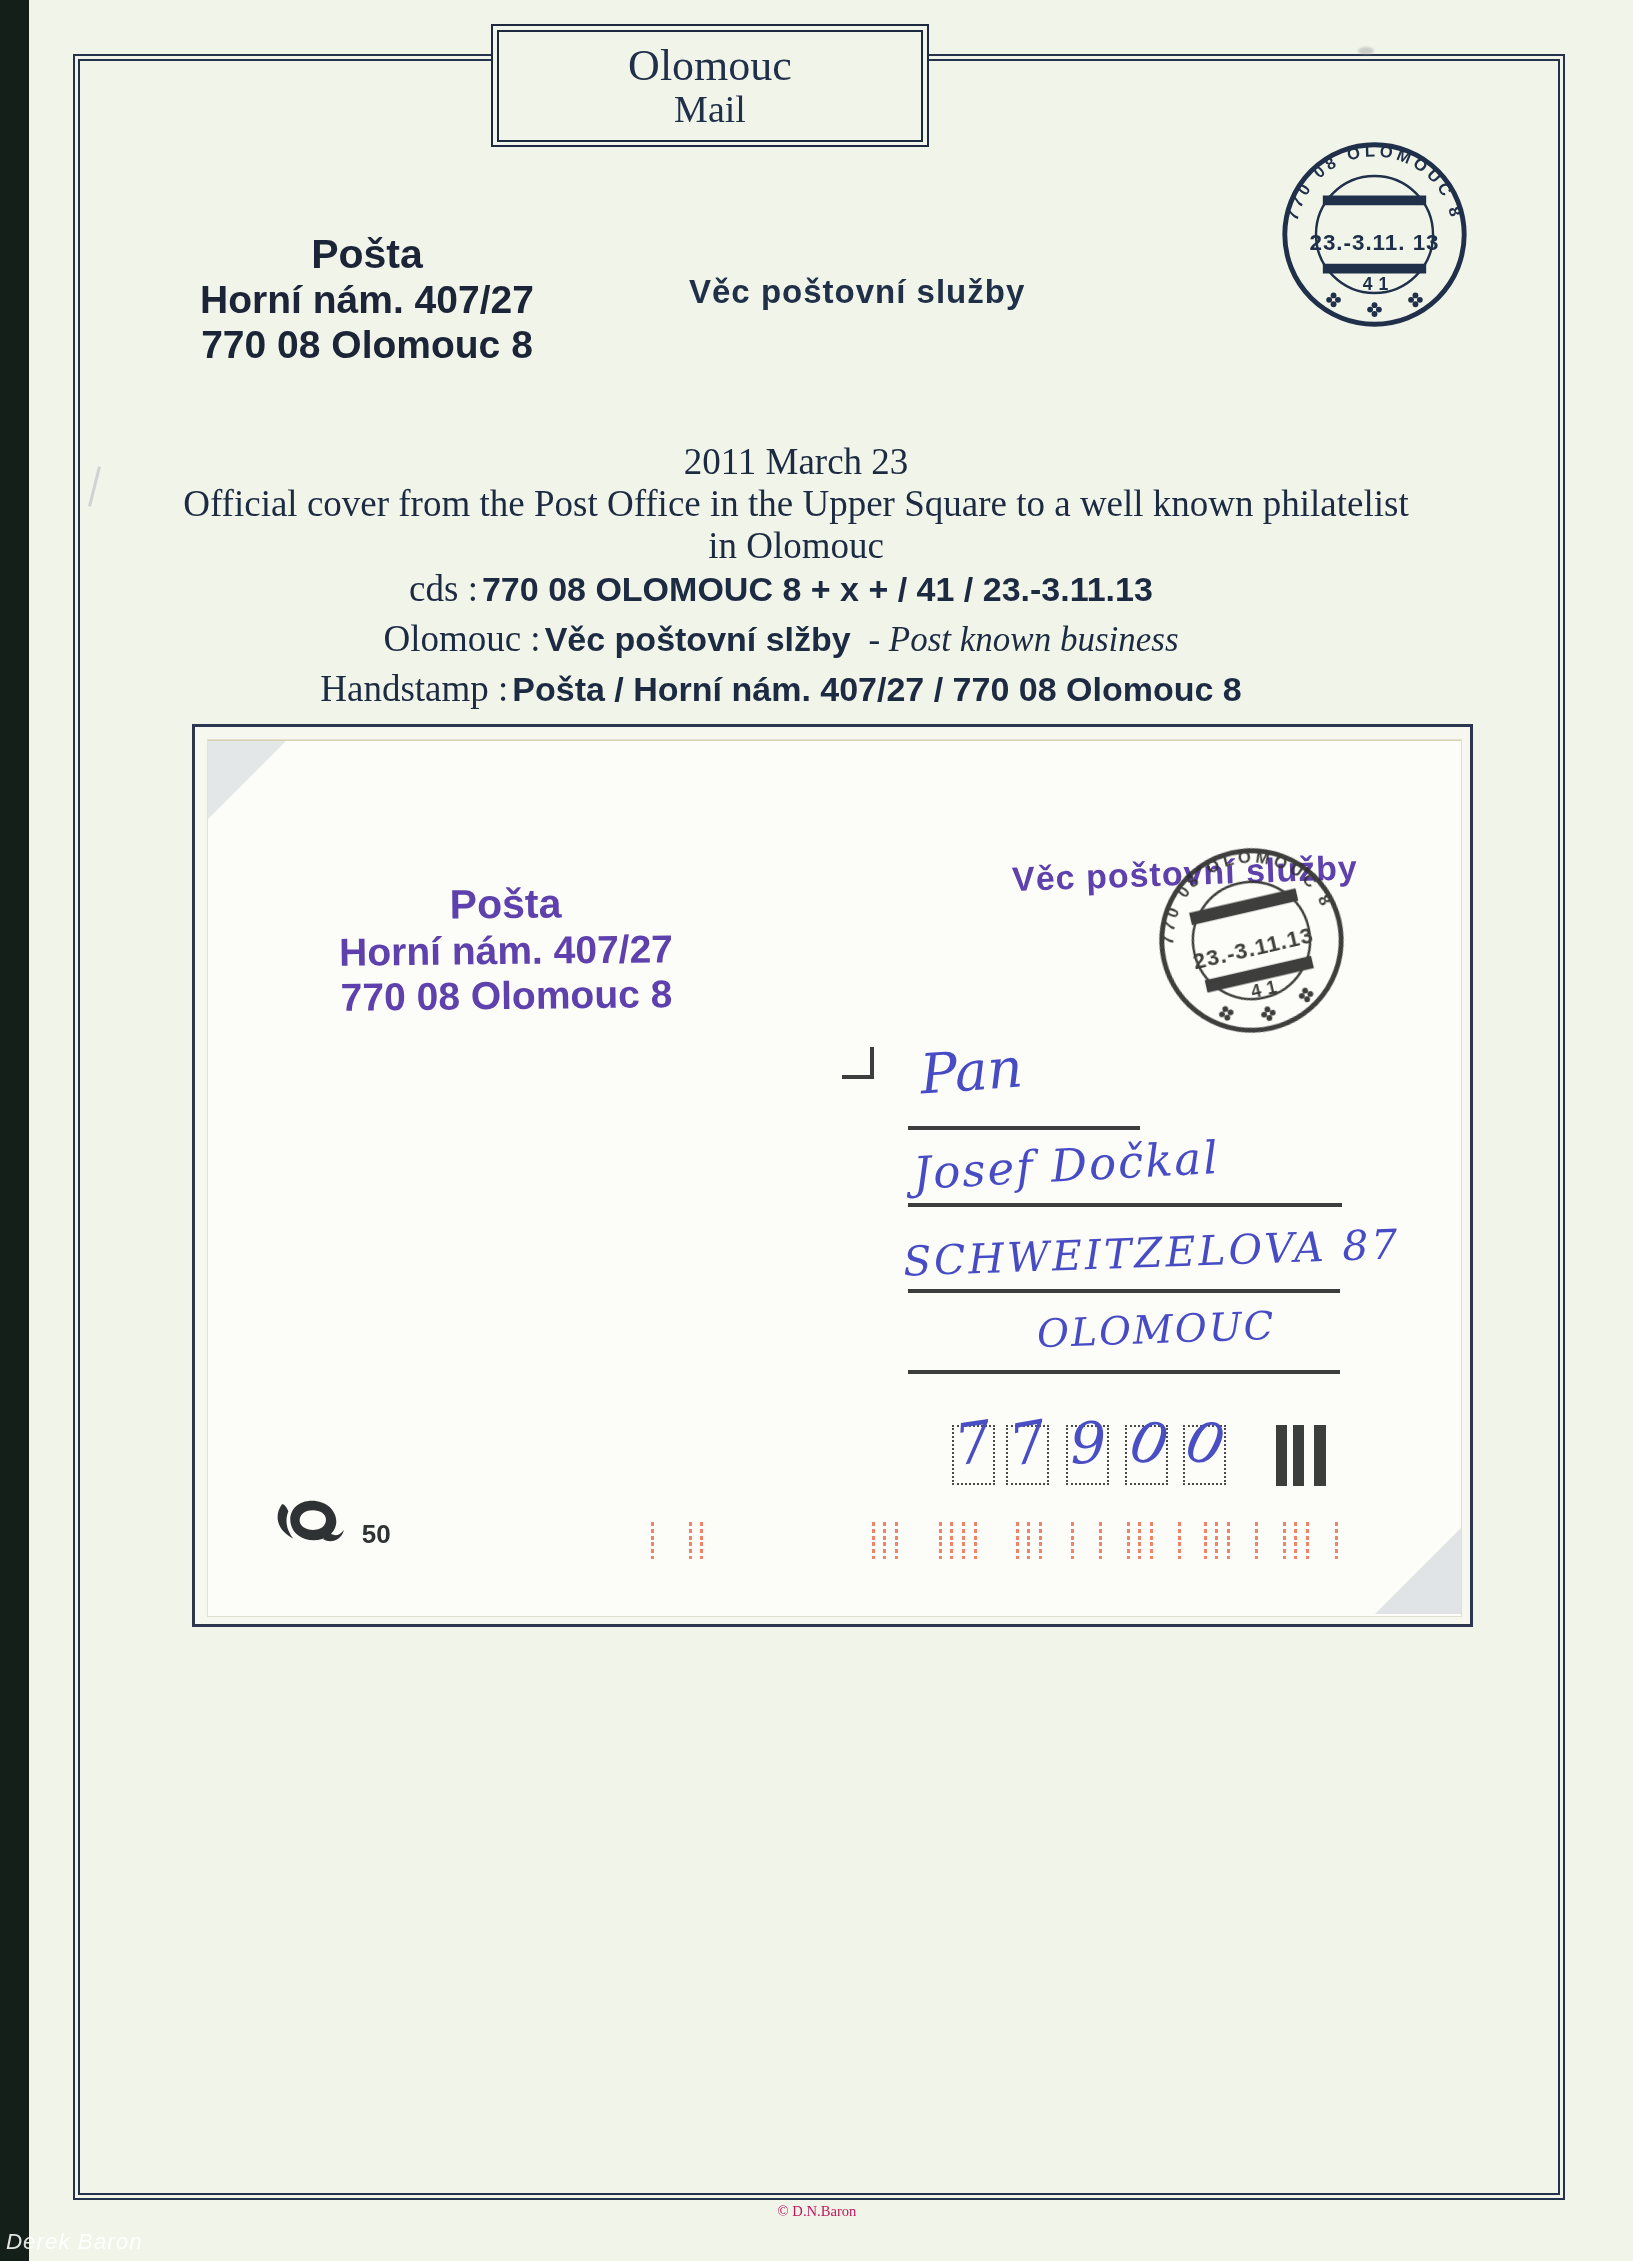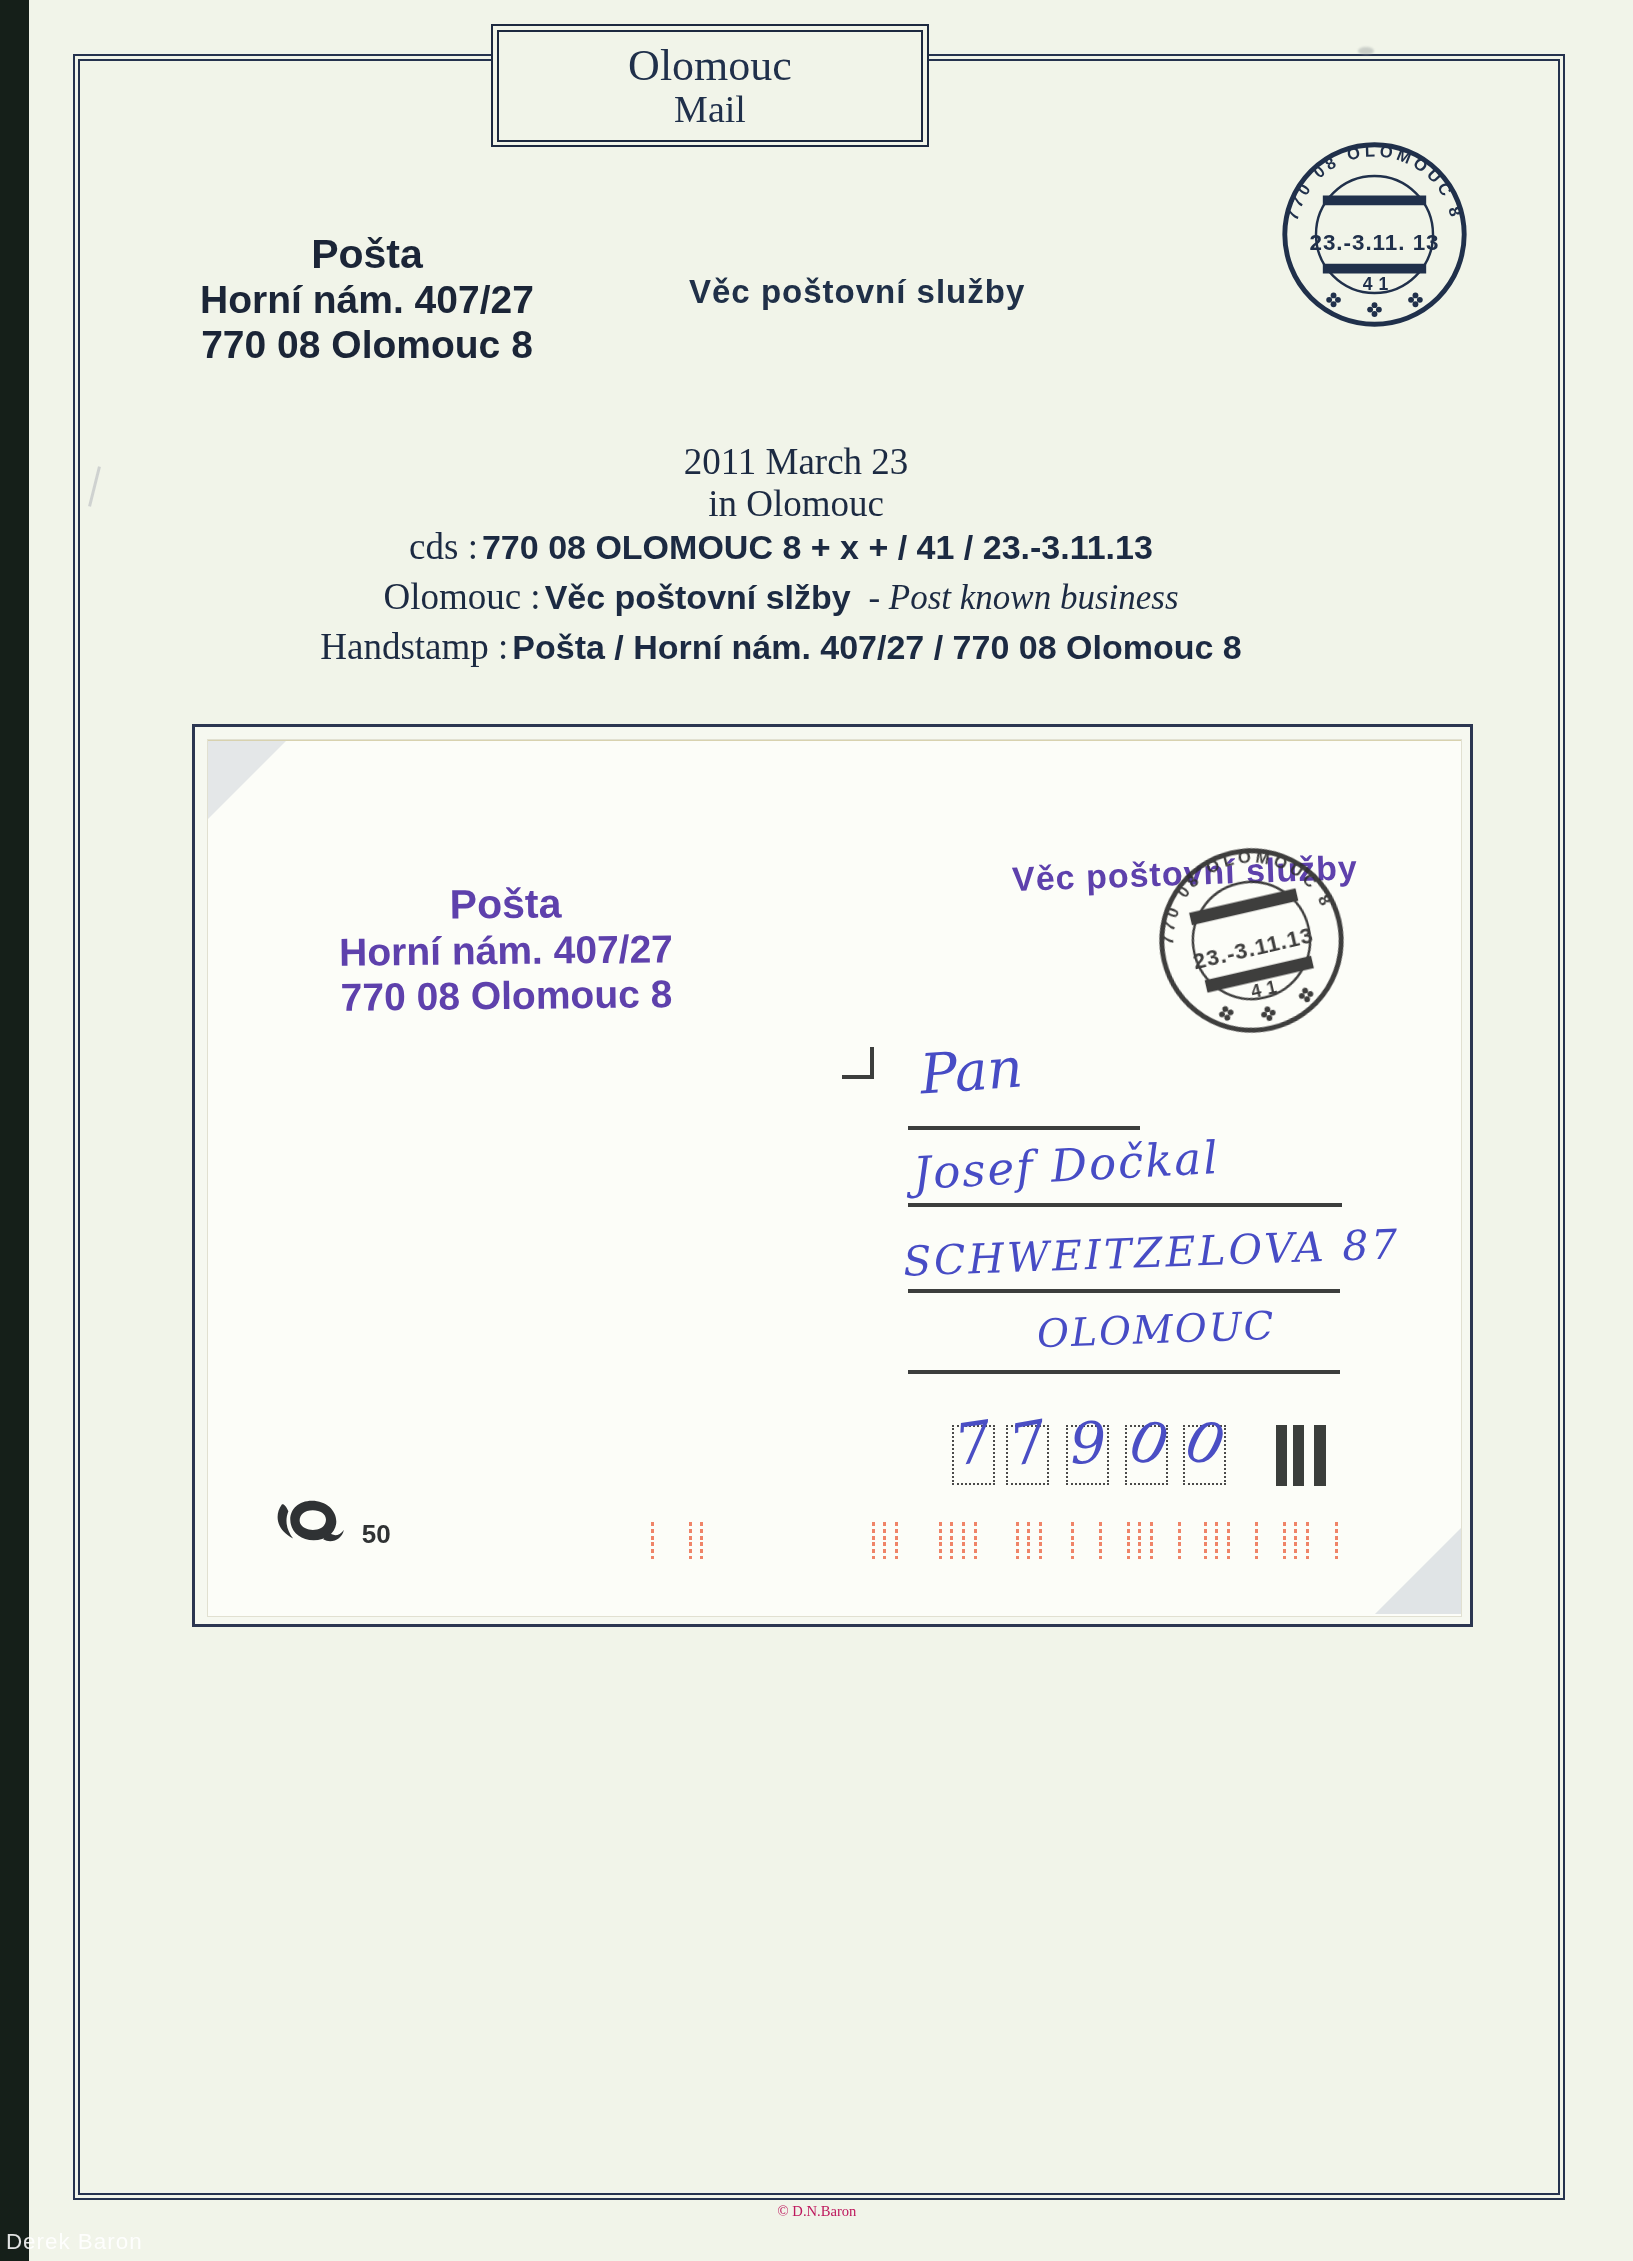--- a/index.html
+++ b/index.html
@@ -2,21 +2,21 @@
 <html><head>
 <meta charset="utf-8">
 <style>
   html,body { margin:0; padding:0; background:#dcdcd4; }
   .page { position:relative; width:1634px; height:2262px; background:#f1f4e9;
           font-family:"Liberation Serif", serif; color:#20304b; overflow:hidden; }
 
   
   .edge-strip { position:absolute; left:0; top:0; width:29px; height:100%; background:#151f19; z-index:8; }
   .watermark { position:absolute; left:5.9px; top:2229px; z-index:9; color:rgba(255,255,255,.88);
-               font-family:"Liberation Sans", sans-serif; font-size:22.4px; letter-spacing:1px; }
+               font-family:"Liberation Sans", sans-serif; font-size:22.4px; letter-spacing:1px;font-style:italic; }
 
   
   .border-outer { position:absolute; left:73px; top:54px; width:1488px; height:2142px;
                   border:2px solid #25324e; }
   .border-inner { position:absolute; inset:2.9px; border:2.9px solid #25324e; }
 
   
   .title-box { position:absolute; left:491px; top:24.4px; width:434px; height:119px;
                background:#f1f4e9; border:2.9px solid #1d2940; z-index:5; }
   .title-inner { position:absolute; inset:3.9px; border:2px solid #1d2940;
@@ -171,20 +171,21 @@
   <div class="hs-top">
     <div class="h1">Pošta</div>
     <div class="h2">Horní nám. 407/27</div>
     <div class="h2">770 08 Olomouc 8</div>
   </div>
 
   <div class="service-top">Věc poštovní služby</div>
 
   <div class="desc">
     <div class="serifline">2011 March 23</div>
+    <div class="serifline">Official cover from the Post Office in the Upper Square to a well known philatelist</div>
     <div class="serifline">in Olomouc</div>
     <div class="mixline">
       <span class="lab">cds :</span>
       <span class="val">770 08 OLOMOUC 8 + x + / 41 / 23.-3.11.13</span>
     </div>
     <div class="mixline">
       <span class="lab">Olomouc :</span>
       <span class="val">Věc poštovní slžby</span>
       <span class="note">- Post known business</span>
     </div>

